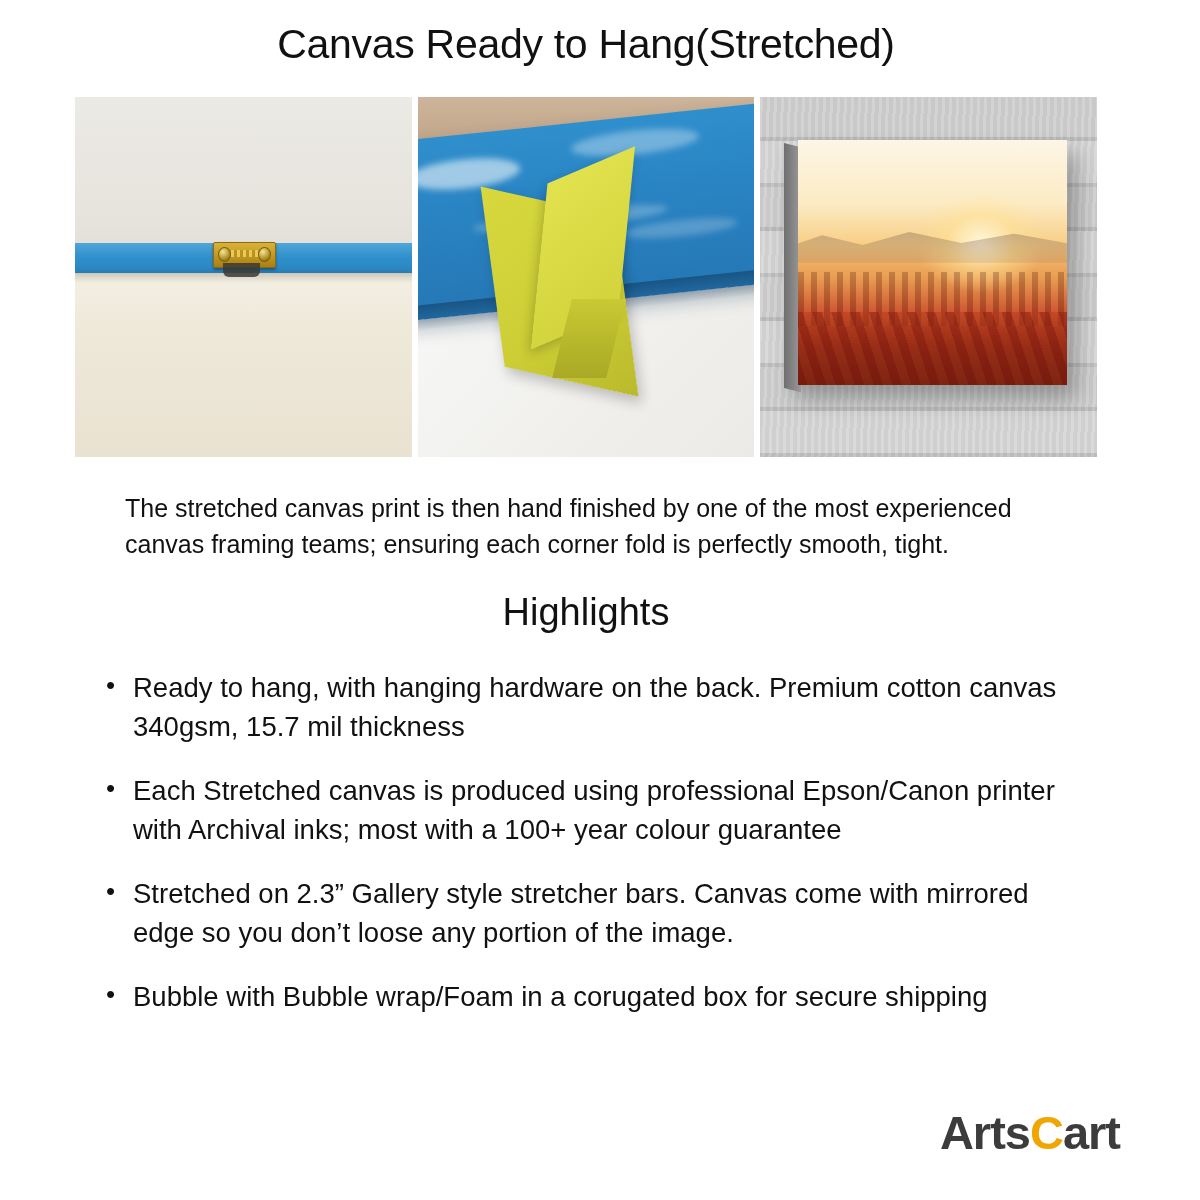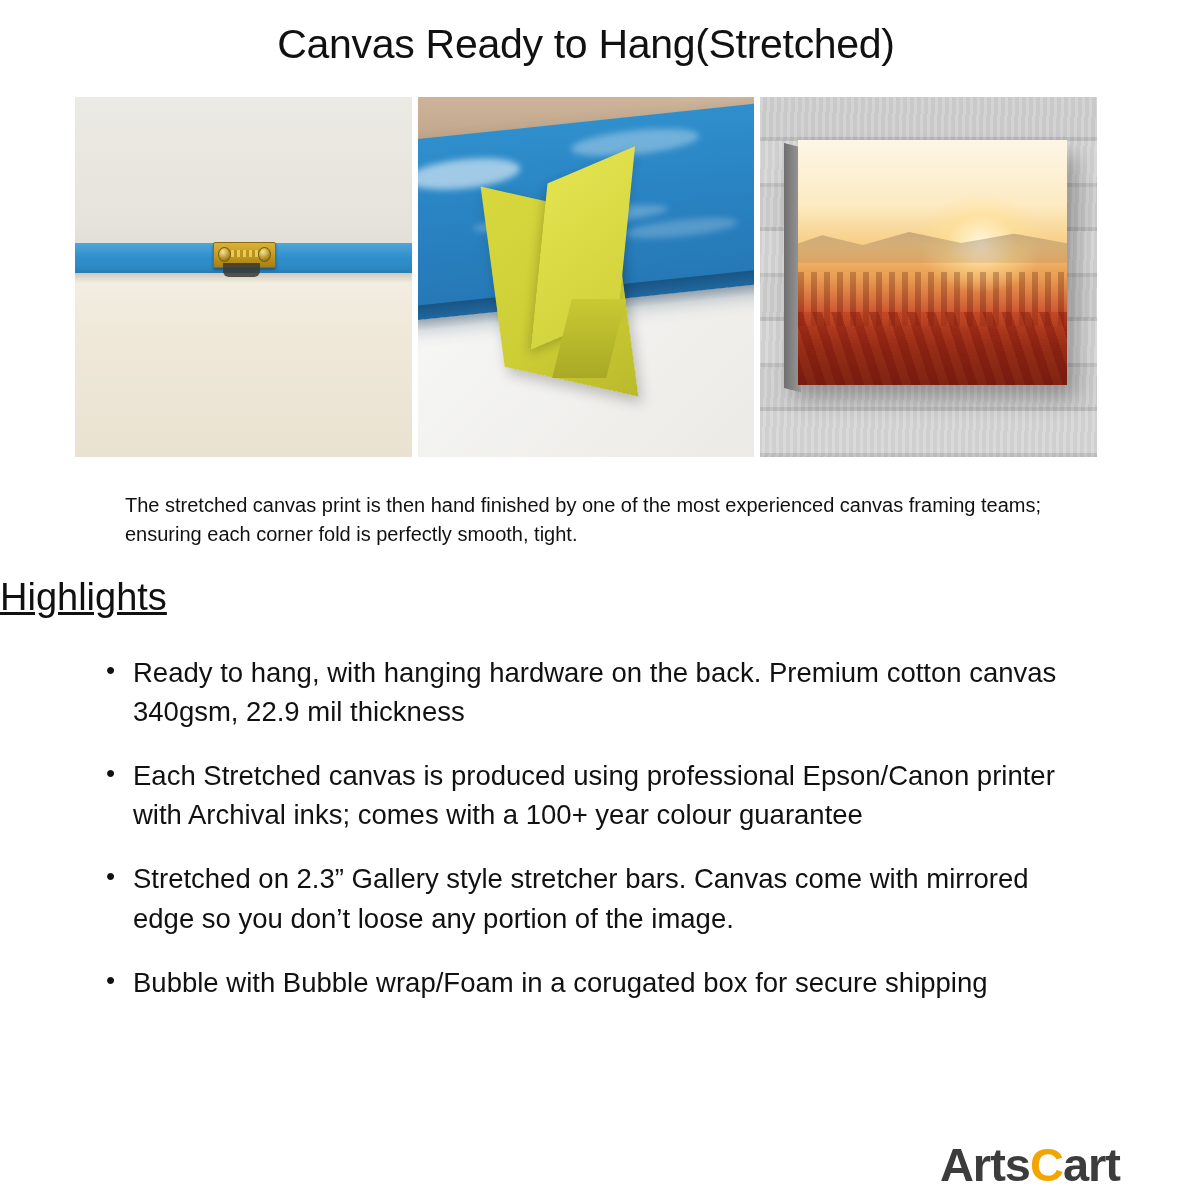--- a/index.html
+++ b/index.html
@@ -271,32 +271,31 @@
     left: 0; bottom: 0;
     width: 100%; height: 30%;
     background:
       repeating-linear-gradient(72deg, rgba(140,30,14,.45) 0 9px, rgba(200,70,28,.25) 9px 18px),
       linear-gradient(180deg, rgba(170,45,22,.3), rgba(95,22,12,.75));
   }
 
   
   .paragraph {
     margin: 34px 118px 0 125px;
-    font-size: 20px;
+    font-size: 25px;
     line-height: 1.43;
     color: #111111;
   }
 
   .highlights-title {
-    text-align: left;
+    text-align: center;
     font-size: 38px;
     font-weight: 400;
     margin: 28px 0 0 0;
     color: #111111;
-    text-decoration: underline;
   }
 
   ul.bullets {
     list-style: none;
     margin: 34px 100px 0 100px;
     padding: 0;
   }
   ul.bullets li {
     position: relative;
     padding-left: 33px;
@@ -310,21 +309,21 @@
     position: absolute;
     left: 6px;
     top: -1px;
     font-size: 26px;
     color: #111111;
   }
 
   .logo {
     position: absolute;
     right: 52px;
-    bottom: 12px;
+    bottom: 44px;
     font-size: 47px;
     font-weight: bold;
     letter-spacing: -1px;
     color: #3c3c3c;
     line-height: 1;
   }
   .logo .accent { color: #f0a500; }
 </style>
 </head>
 <body>
@@ -374,21 +373,21 @@
       </div>
     </div>
 
   </div>
 
   <p class="paragraph">The stretched canvas print is then hand finished by one of the most experienced canvas framing teams; ensuring each corner fold is perfectly smooth, tight.</p>
 
   <h2 class="highlights-title">Highlights</h2>
 
   <ul class="bullets">
-    <li>Ready to hang,  with hanging hardware on the back.  Premium cotton canvas 340gsm, 22.9 mil thickness</li>
-    <li>Each Stretched canvas is produced using professional Epson/Canon printer with Archival inks; comes with a 100+ year colour guarantee</li>
+    <li>Ready to hang,  with hanging hardware on the back.  Premium cotton canvas 340gsm, 15.7 mil thickness</li>
+    <li>Each Stretched canvas is produced using professional Epson/Canon printer with Archival inks; most with a 100+ year colour guarantee</li>
     <li>Stretched on 2.3” Gallery style stretcher bars. Canvas come with mirrored edge so you don’t loose any portion of the image.</li>
     <li>Bubble with Bubble wrap/Foam in a corugated box for secure shipping</li>
   </ul>
 
   <div class="logo"><span>Arts</span><span class="accent">C</span><span>art</span></div>
 
 </div>
 
 </body></html>

